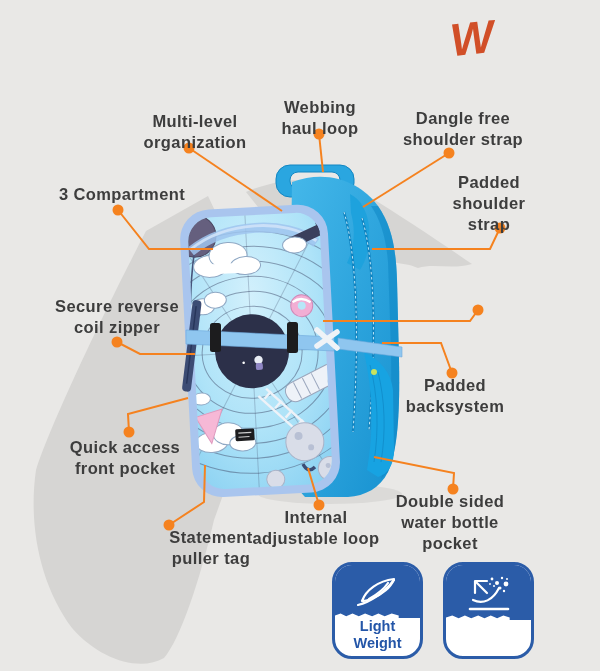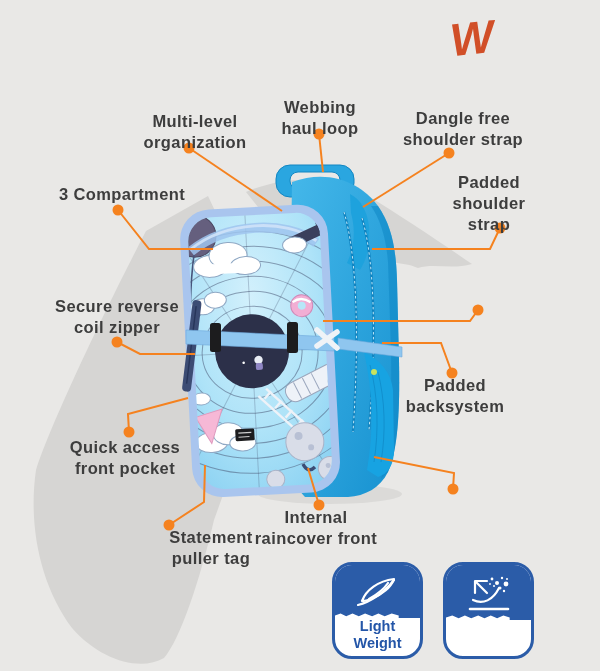--- a/index.html
+++ b/index.html
@@ -295,21 +295,24 @@
 shoulder strap</div>
   <div class="callout-label" style="left:455px;top:396px;">Padded
 backsystem</div>
   <div class="callout-label" style="left:117px;top:317px;">Secure reverse
 coil zipper</div>
   <div class="callout-label" style="left:125px;top:458px;">Quick access
 front pocket</div>
   <div class="callout-label" style="left:167px;top:548px;margin-left:44px;">Statement
 puller tag</div>
   <div class="callout-label" style="left:316px;top:528px;">Internal
-raincover front</div>
+adjustable loop</div>
+  <div class="callout-label" style="left:450px;top:522px;">Double sided
+water bottle
+pocket</div>
 
   <div class="badge badge-light">
     <div class="badge-top">
       <svg width="50" height="40" viewBox="0 0 48 40">
         <g stroke="#ffffff" stroke-width="2.2" fill="none" stroke-linecap="round" stroke-linejoin="round">
           <path d="M8 29 C12 18 24 9 40 7 C37 15 28 23 17 27 C13 28.5 10 29.2 8 29 Z"></path>
           <path d="M4 33 C16 30 30 21 40 8"></path>
           <path d="M15 27 C22 23 30 17 34 11"></path>
         </g>
       </svg>

